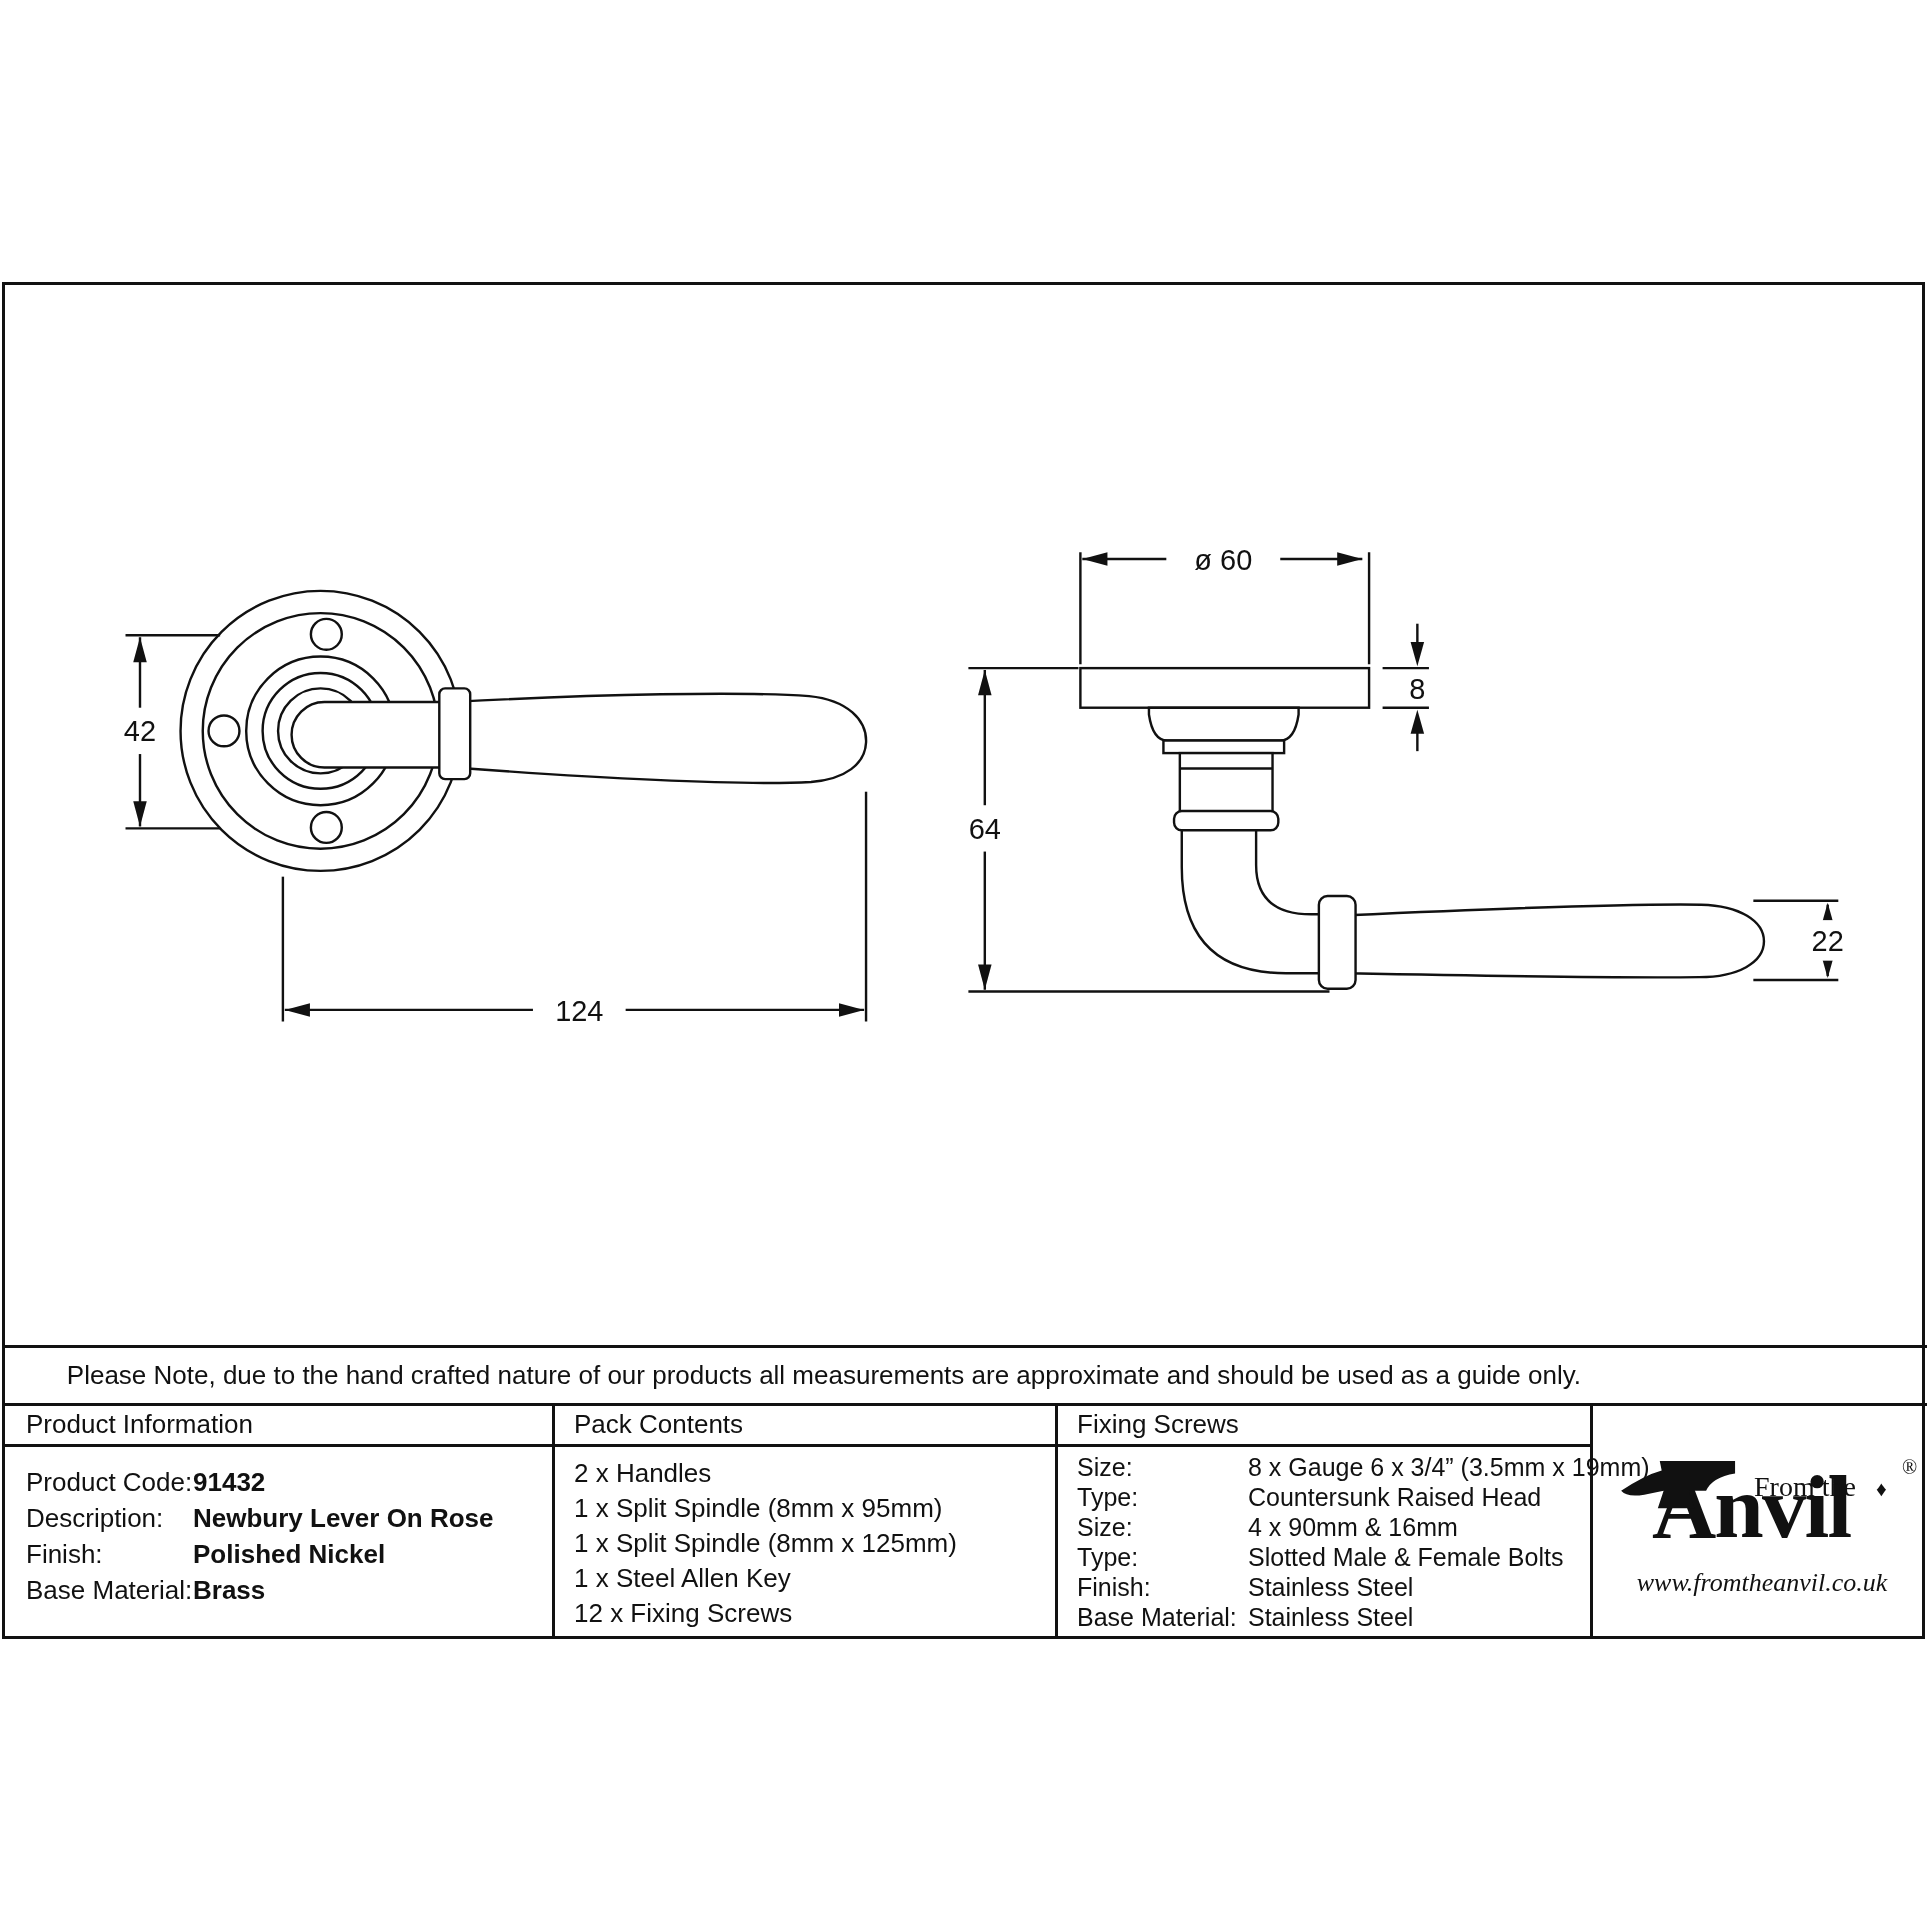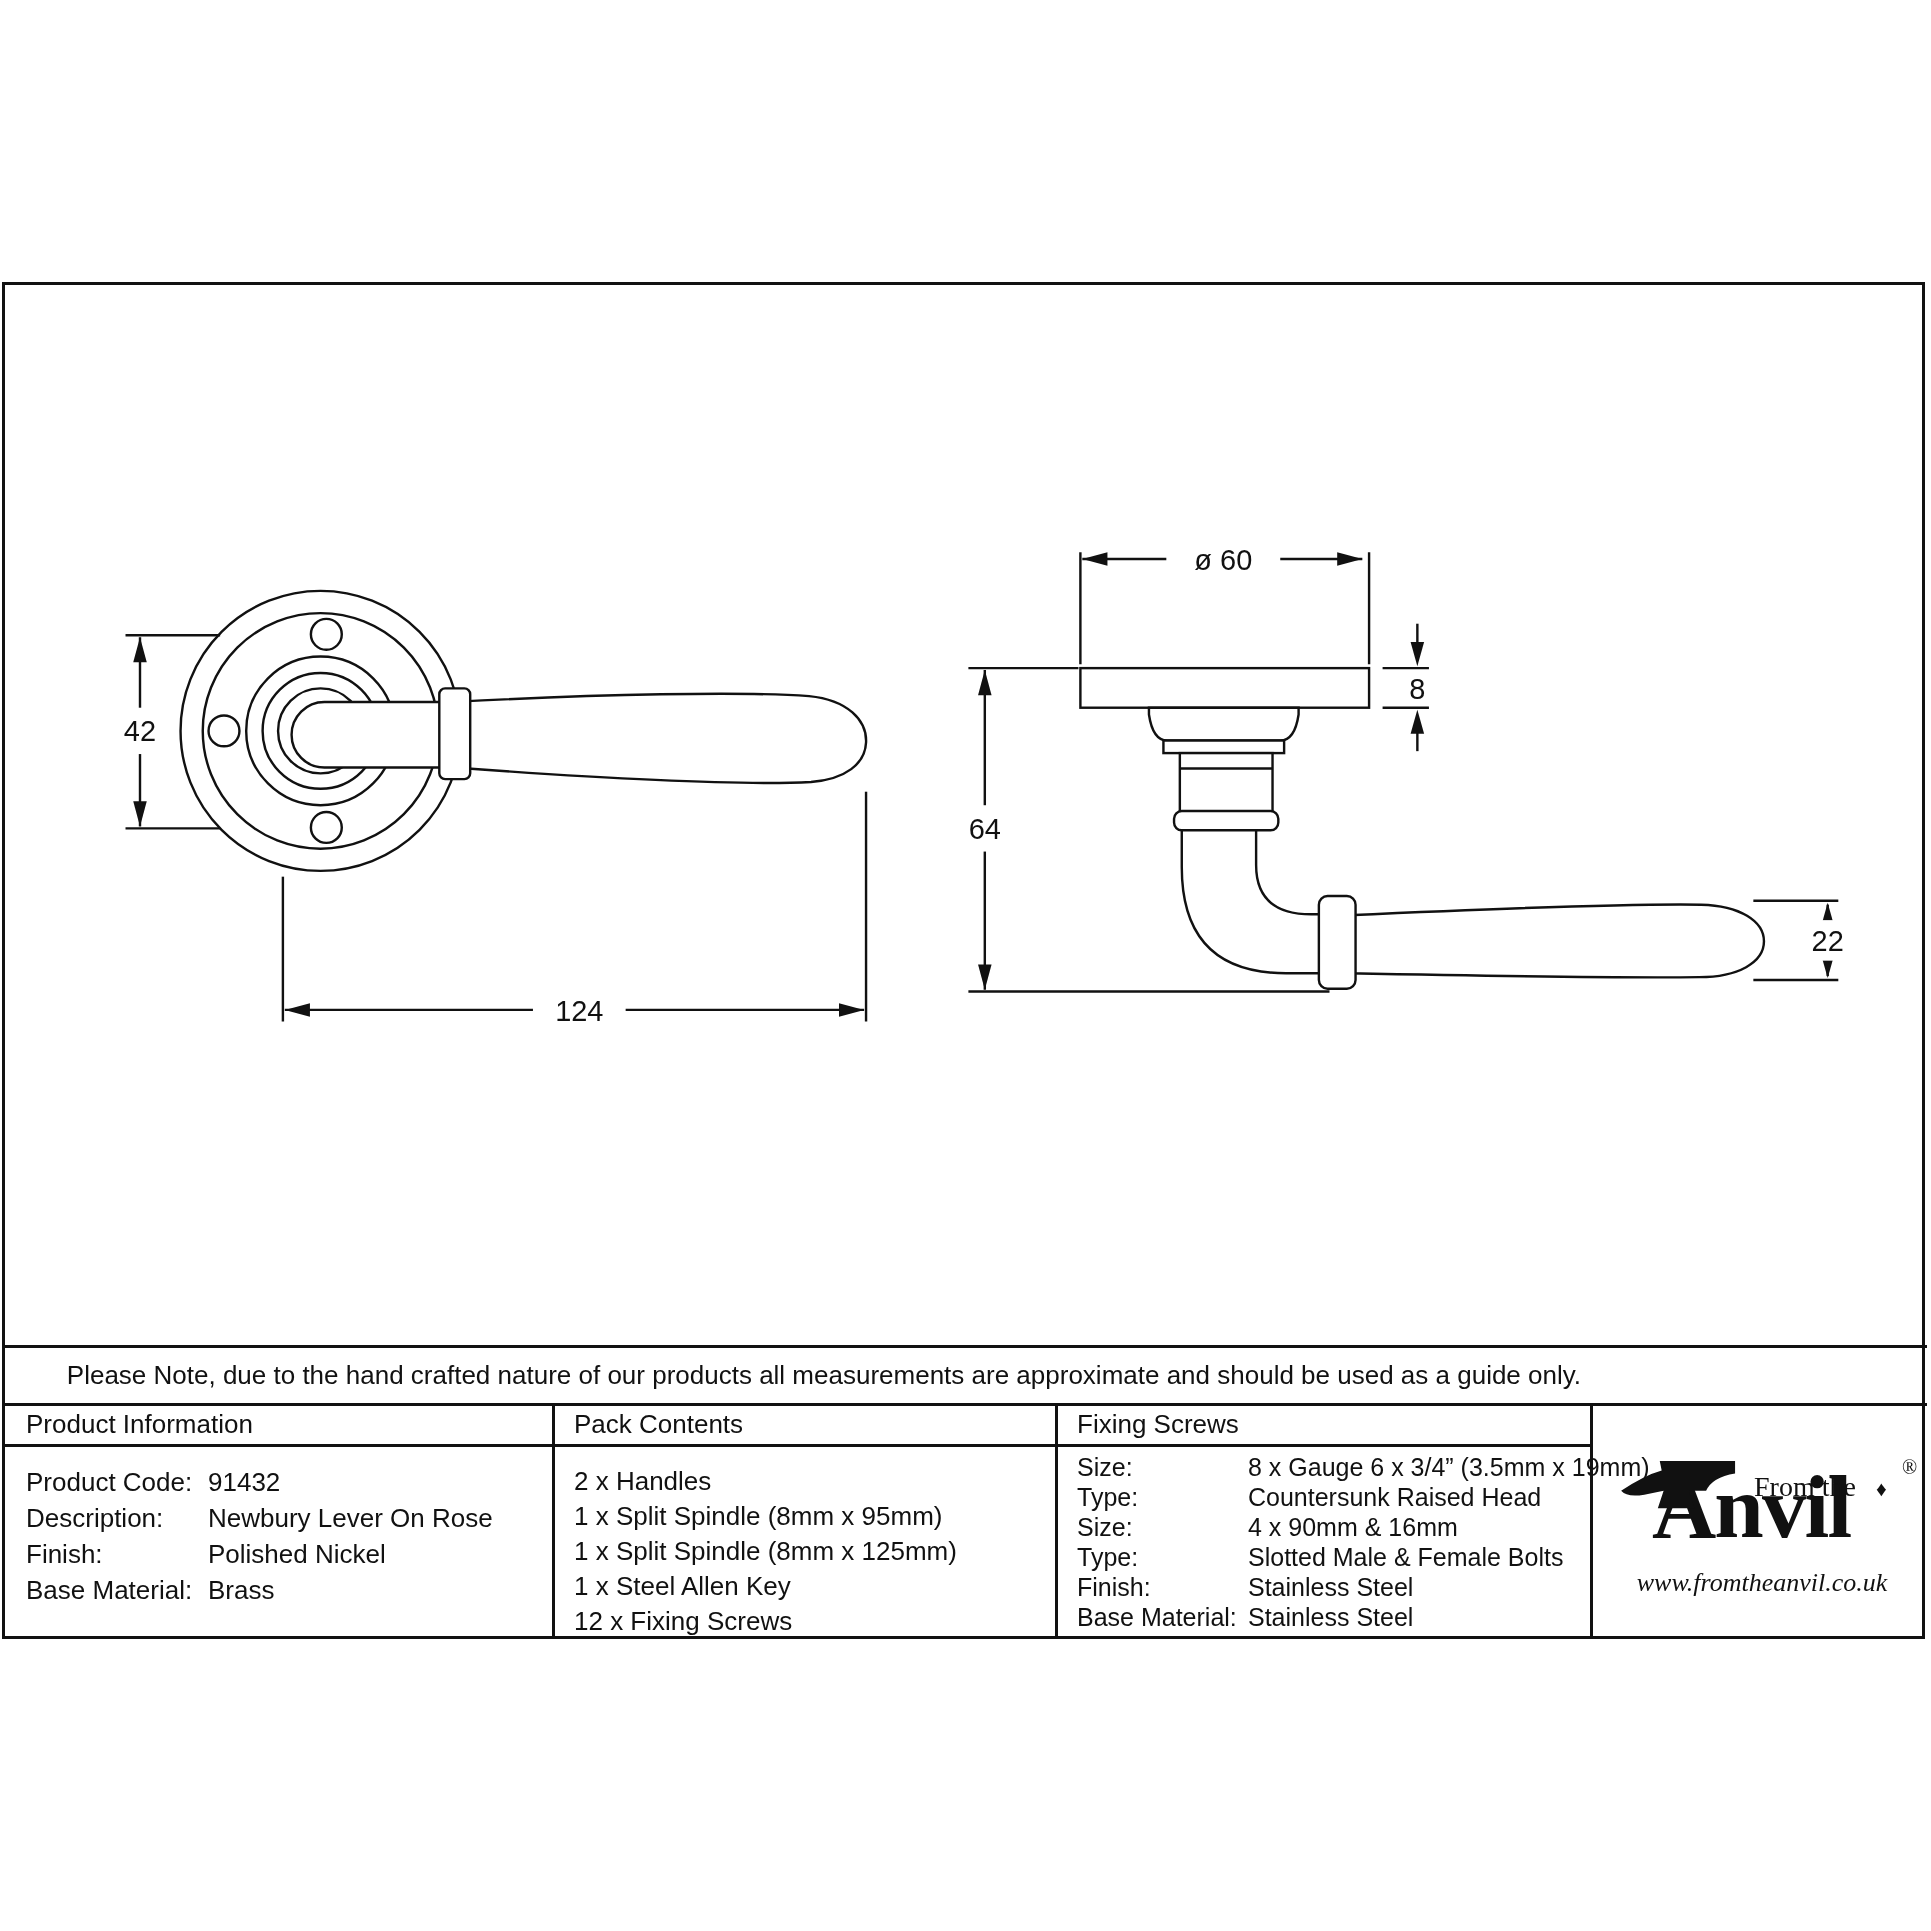--- a/index.html
+++ b/index.html
@@ -13,23 +13,23 @@
   
   #note-row{left:5.8px;top:1348px;width:1919px;height:55px;display:flex;align-items:center;margin-left:40px;}
   #note-row .txt{padding-left:21px;font-size:26px;}
   
   .cell-header{font-size:26px;display:flex;align-items:center;height:42px;top:1403px;text-align:center;}
   
   .kv-row{position:relative;height:36px;line-height:36px;font-size:26px;white-space:nowrap;}
   .kv-row .k{position:absolute;left:0;}
   .kv-row .v{position:absolute;}
   #product-info-rows{left:26px;top:1464px;width:521px;}
-  #product-info-rows .v{left:182px;}
-  
-  #pack-list{left:574px;top:1456px;width:473px;font-size:26px;margin-top:8px;}
+  #product-info-rows .v{left:167px;font-weight:bold;}
+  
+  #pack-list{left:574px;top:1456px;width:473px;font-size:26px;}
   #pack-list .item{height:35px;line-height:35px;white-space:nowrap;}
   
   #fixing-rows{left:1077px;top:1452px;width:512px;font-size:25px;}
   #fixing-rows .kv-row{height:30px;line-height:30px;font-size:25px;}
   #fixing-rows .v{left:171px;}
   
   #logo{left:1598px;top:1450px;width:328px;height:183px;font-family:"Liberation Serif",serif;}
   #logo .tagline{position:absolute;left:156px;top:21px;font-size:28px;}
   #logo .brand{position:absolute;left:54px;top:5.8px;font-size:89px;font-weight:bold;letter-spacing:-1.9px;}
   #logo .diamond{position:absolute;left:278px;top:27px;font-size:21px;}

